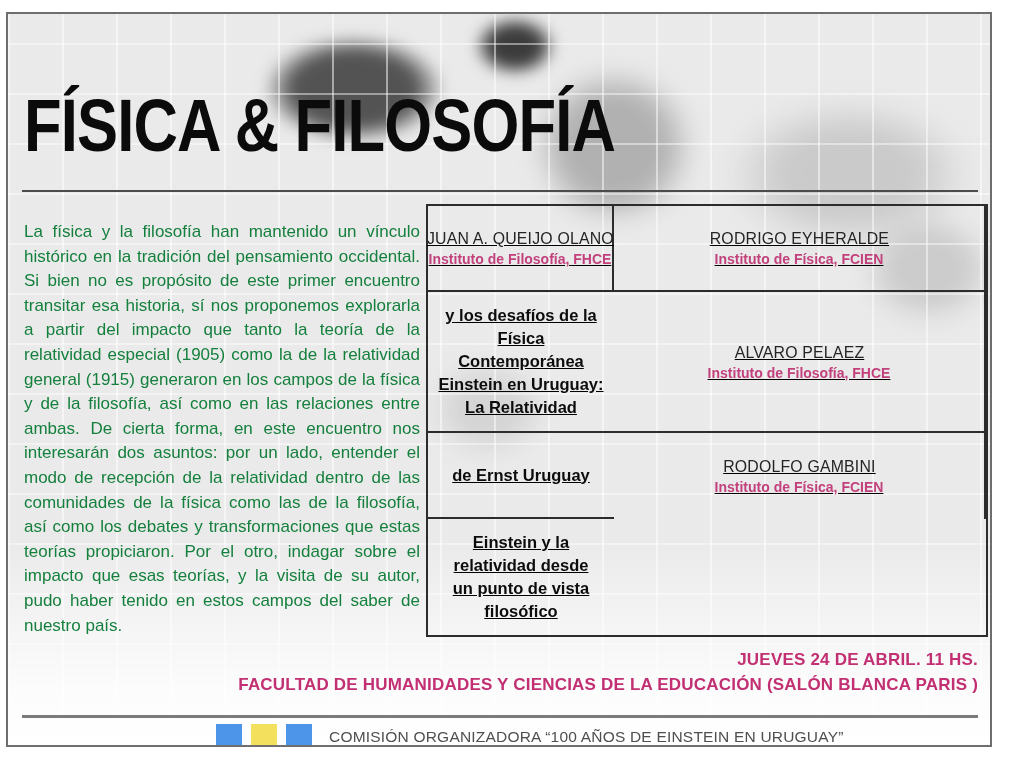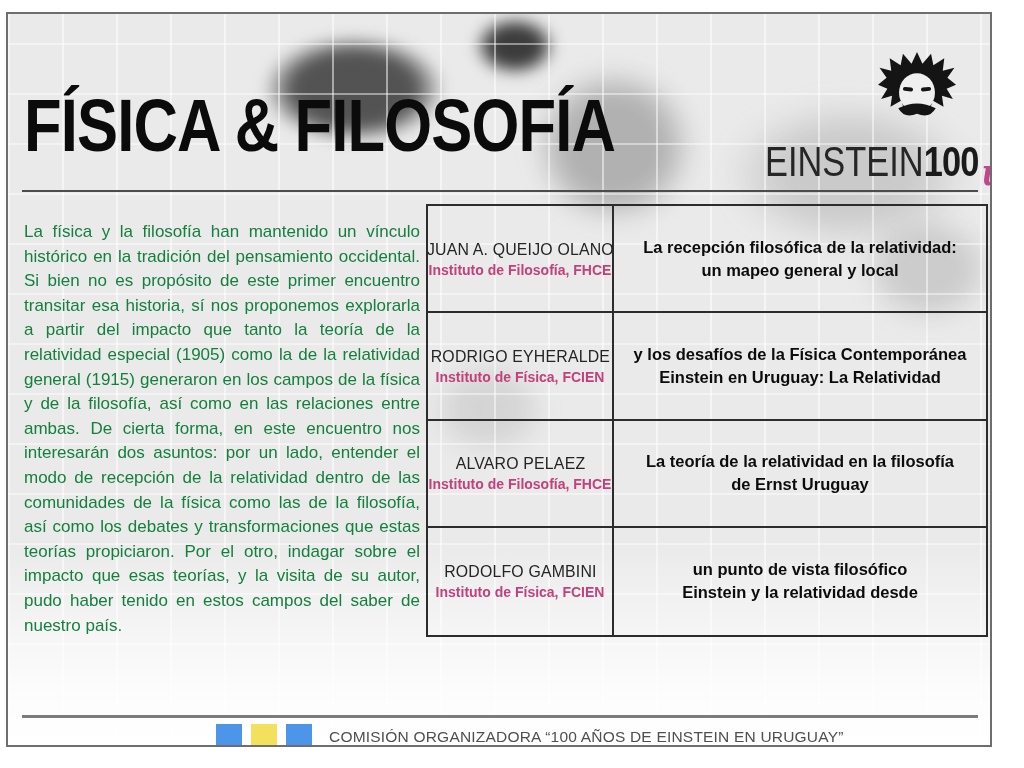--- a/index.html
+++ b/index.html
@@ -45,21 +45,21 @@
   .rule-bottom{left:14px;width:956px;top:701px;background:#7b7b7b;height:3px;}
   .intro{
     position:absolute;left:16px;top:189px;width:396px;
     font-size:17px;line-height:24.6px;text-align:justify;color:#15803d;
   }
   .schedule{
     position:absolute;left:418px;top:190px;width:558px;height:429px;
     display:grid;grid-template-columns:186px 1fr;grid-auto-rows:1fr;
     border:2px solid #2c2c2c;background:transparent;
   }
-  .cell{display:flex;flex-direction:column;justify-content:center;align-items:center;text-align:center;padding:12px 8px;}
+  .cell{display:flex;flex-direction:column;justify-content:center;align-items:center;text-align:center;padding:12px 8px;text-decoration:underline;}
   .cell-speaker{border-right:2px solid #2c2c2c;}
   .row-sep{border-bottom:2px solid #2c2c2c;}
   .speaker-name{font-size:16.5px;color:#242424;letter-spacing:.2px;white-space:nowrap;transform:scaleX(.96);}
   .speaker-affil{font-size:14px;font-weight:700;color:#c2417c;margin-top:3px;white-space:nowrap;}
   .talk{font-size:16.5px;font-weight:700;color:#0c0c0c;line-height:23px;}
   .event-block{
     position:absolute;right:12px;top:633px;text-align:right;
     font-weight:700;color:#c22f72;font-size:17px;line-height:25px;letter-spacing:.2px;
   }
   .footer-bar{
@@ -78,79 +78,64 @@
   <div class="blob" style="left:496px;top:26px;width:220px;height:212px;background:radial-gradient(ellipse closest-side, rgba(120,120,120,.5) 45%, rgba(120,120,120,0) 75%);filter:blur(10px);"></div>
   <div class="blob" style="left:676px;top:60px;width:330px;height:200px;background:radial-gradient(ellipse closest-side, rgba(150,150,150,.38) 40%, rgba(150,150,150,0) 75%);filter:blur(12px);"></div>
   <div class="blob" style="left:830px;top:180px;width:180px;height:150px;background:radial-gradient(ellipse closest-side, rgba(140,140,140,.32) 40%, rgba(140,140,140,0) 75%);filter:blur(10px);"></div>
   <div class="blob" style="left:400px;top:330px;width:160px;height:130px;background:radial-gradient(ellipse closest-side, rgba(150,150,150,.25) 40%, rgba(150,150,150,0) 75%);filter:blur(10px);"></div>
 
   <div class="grid-overlay"></div>
   <div class="fade-overlay"></div>
 
   <h1 class="poster-title">FÍSICA &amp; FILOSOFÍA</h1>
 
-  <div class="logo">
-    <svg class="logo-hair" viewBox="0 0 100 110">
-      <polygon fill="#141414" points="50,0 57,15 68,2 71,17 85,8 83,24 98,20 89,33 100,42 88,47 96,60 82,56 84,70 70,62 66,76 58,63 50,74 42,63 34,76 30,62 16,70 18,56 4,60 12,47 0,42 11,33 2,20 17,24 15,8 29,17 32,2 43,15"></polygon>
-      <ellipse fill="#efefef" cx="50" cy="52" rx="23" ry="25"></ellipse>
-      <rect fill="#141414" x="32" y="45" width="13" height="5" rx="2.5" transform="rotate(6 38 47)"></rect>
-      <rect fill="#141414" x="55" y="45" width="13" height="5" rx="2.5" transform="rotate(-6 62 47)"></rect>
-      <path fill="#141414" d="M26 72 Q50 60 74 72 Q66 86 50 79 Q34 86 26 72 Z"></path>
-    </svg>
-    <div class="logo-text">
-      <span class="logo-brand">EINSTEIN</span>
-        <span class="logo-number">100</span>
-        <span class="logo-suffix">uy</span>
-    </div>
-  </div>
 
   <div class="rule rule-top"></div>
 
   <p class="intro">La física y la filosofía han mantenido un vínculo histórico en la tradición del pensamiento occidental. Si bien no es propósito de este primer encuentro transitar esa historia, sí nos proponemos explorarla a partir del impacto que tanto la teoría de la relatividad especial (1905) como la de la relatividad general (1915) generaron en los campos de la física y de la filosofía, así como en las relaciones entre ambas. De cierta forma, en este encuentro nos interesarán dos asuntos: por un lado, entender el modo de recepción de la relatividad dentro de las comunidades de la física como las de la filosofía, así como los debates y transformaciones que estas teorías propiciaron. Por el otro, indagar sobre el impacto que esas teorías, y la visita de su autor, pudo haber tenido en estos campos del saber de nuestro país.</p>
 
   <div class="schedule">
 
     <div class="cell cell-speaker row-sep">
       <div class="speaker-name">JUAN A. QUEIJO OLANO</div>
       <div class="speaker-affil">Instituto de Filosofía, FHCE</div>
-    </div>
-    <div class="cell row-sep">
-      <div class="talk">La recepción filosófica de la relatividad:</div>
-      <div class="talk">un mapeo general y local</div>
     </div>
 
     <div class="cell cell-speaker row-sep">
       <div class="speaker-name">RODRIGO EYHERALDE</div>
       <div class="speaker-affil">Instituto de Física, FCIEN</div>
     </div>
     <div class="cell row-sep">
       <div class="talk">y los desafíos de la Física Contemporánea</div>
       <div class="talk">Einstein en Uruguay: La Relatividad</div>
     </div>
 
     <div class="cell cell-speaker row-sep">
       <div class="speaker-name">ALVARO PELAEZ</div>
       <div class="speaker-affil">Instituto de Filosofía, FHCE</div>
     </div>
     <div class="cell row-sep">
-      <div class="talk">La teoría de la relatividad en la filosofía</div>
       <div class="talk">de Ernst Uruguay</div>
     </div>
 
     <div class="cell cell-speaker">
       <div class="speaker-name">RODOLFO GAMBINI</div>
       <div class="speaker-affil">Instituto de Física, FCIEN</div>
     </div>
     <div class="cell">
+      <div class="talk">Einstein y la relatividad desde</div>
       <div class="talk">un punto de vista filosófico</div>
-      <div class="talk">Einstein y la relatividad desde</div>
     </div>
 
   </div>
 
+  <div class="event-block">
+    <div>JUEVES 24 DE ABRIL. 11 HS.</div>
+    <div>FACULTAD DE HUMANIDADES Y CIENCIAS DE LA EDUCACIÓN (SALÓN BLANCA PARIS )</div>
+  </div>
 
   <div class="rule rule-bottom"></div>
 
   <div class="footer-bar">
     <div class="sq" style="background:#4d95e9;"></div>
     <div class="sq" style="background:#f3e05c;"></div>
     <div class="sq" style="background:#4d95e9;"></div>
     <div class="committee">COMISIÓN ORGANIZADORA “100 AÑOS DE EINSTEIN EN URUGUAY”</div>
   </div>
 

